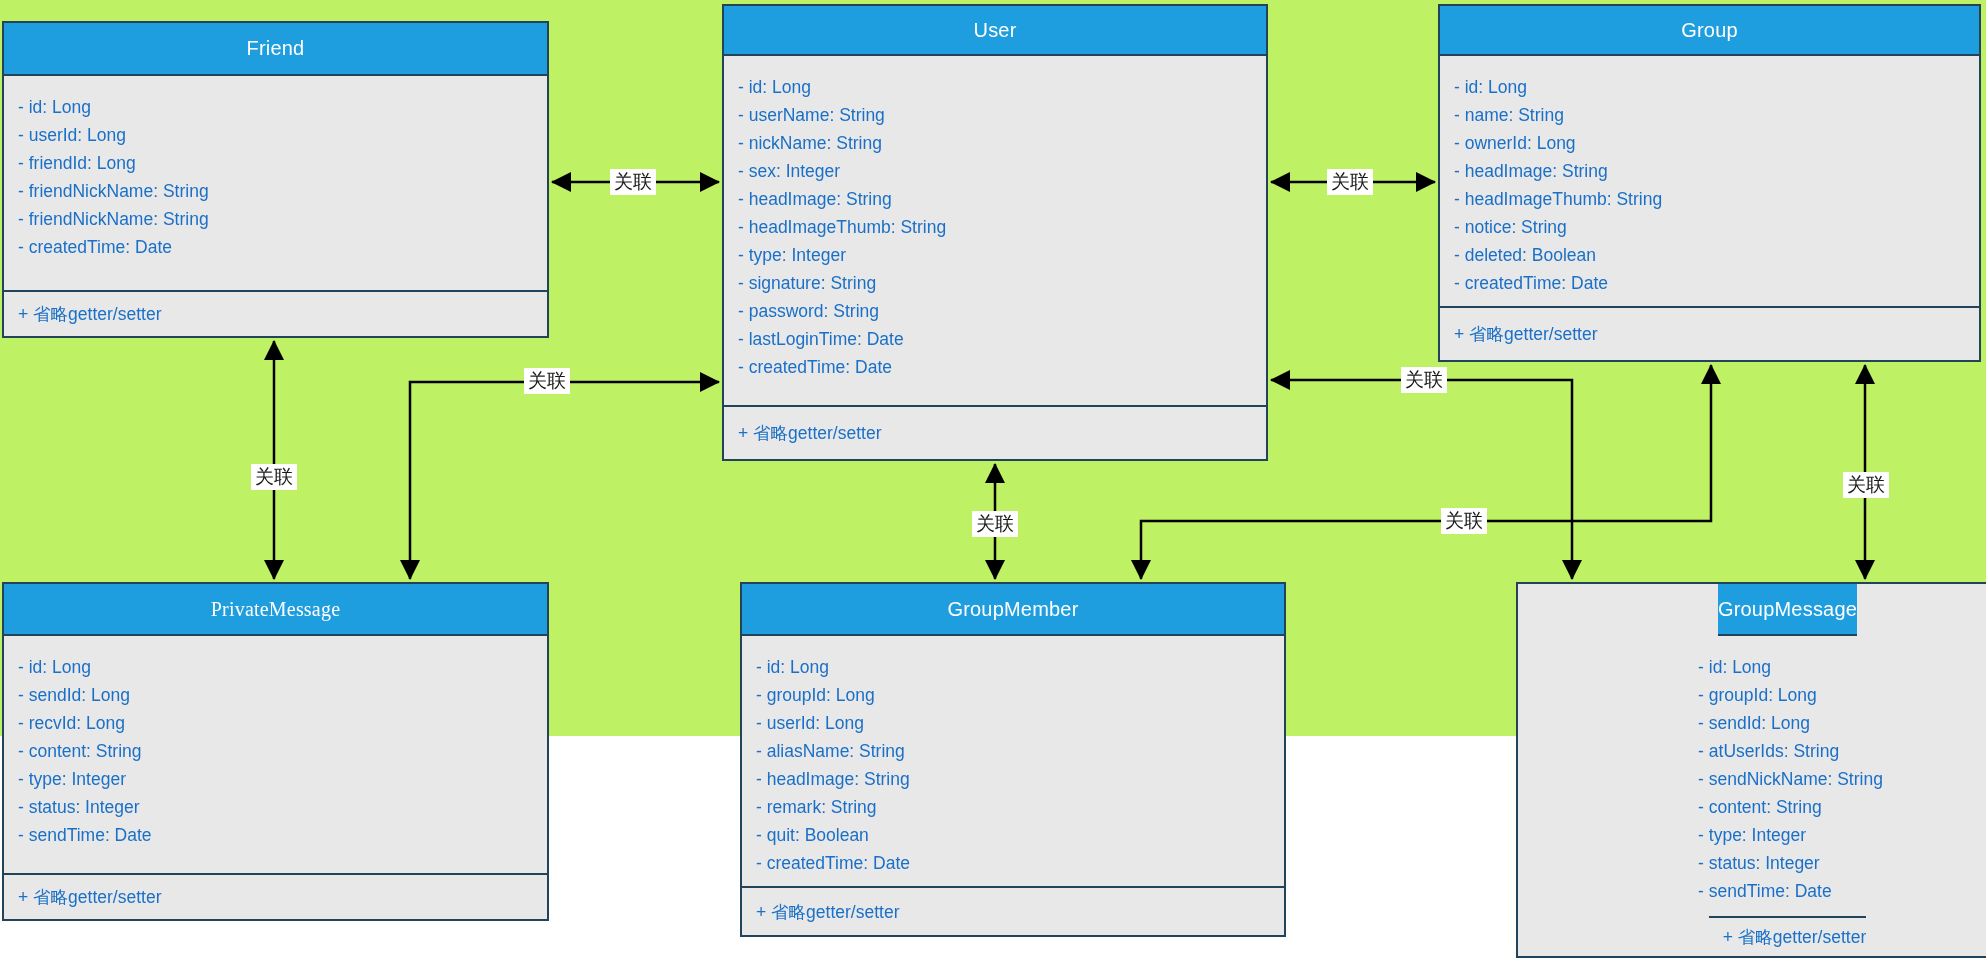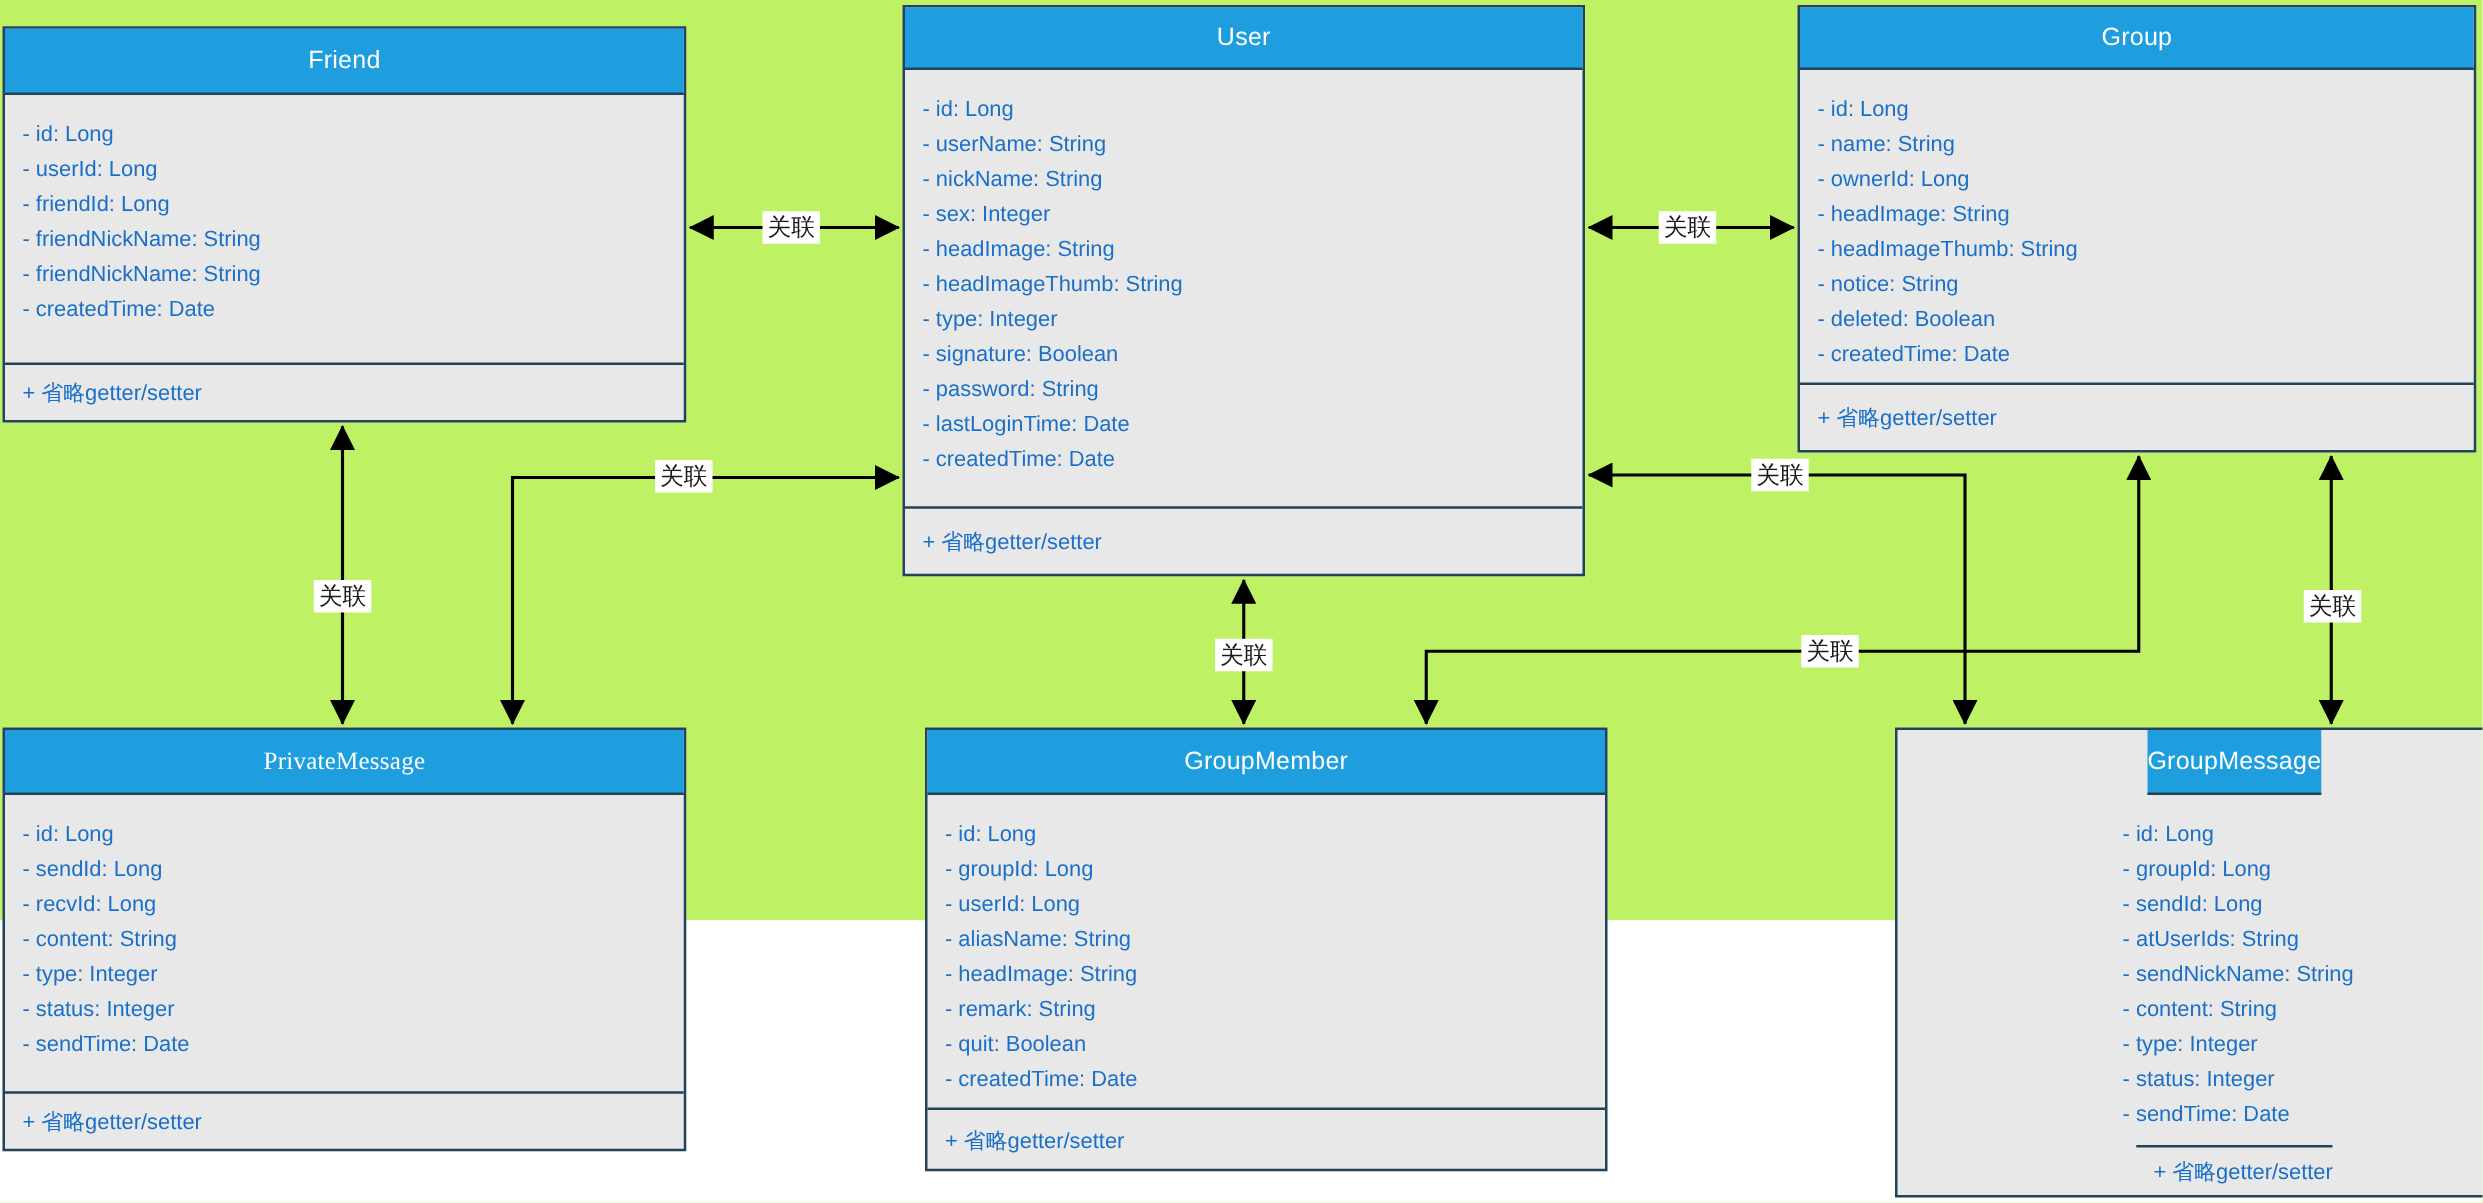--- a/index.html
+++ b/index.html
@@ -67,21 +67,21 @@
   <div class="uml-class" style="left:722px;top:4px;width:546px;height:457px;">
     <div class="uml-header" style="height:50px;">User</div>
     <div class="uml-attrs">
         <div class="attr-row">- id: Long</div>
         <div class="attr-row">- userName: String</div>
         <div class="attr-row">- nickName: String</div>
         <div class="attr-row">- sex: Integer</div>
         <div class="attr-row">- headImage: String</div>
         <div class="attr-row">- headImageThumb: String</div>
         <div class="attr-row">- type: Integer</div>
-        <div class="attr-row">- signature: Boolean</div>
+        <div class="attr-row">- signature: String</div>
         <div class="attr-row">- password: String</div>
         <div class="attr-row">- lastLoginTime: Date</div>
         <div class="attr-row">- createdTime: Date</div>
       </div>
     <div class="uml-methods" style="height:54px;">+ 省略getter/setter</div>
   </div>
 
   <div class="uml-class" style="left:1438px;top:4px;width:543px;height:358px;">
     <div class="uml-header" style="height:50px;">Group</div>
     <div class="uml-attrs">

